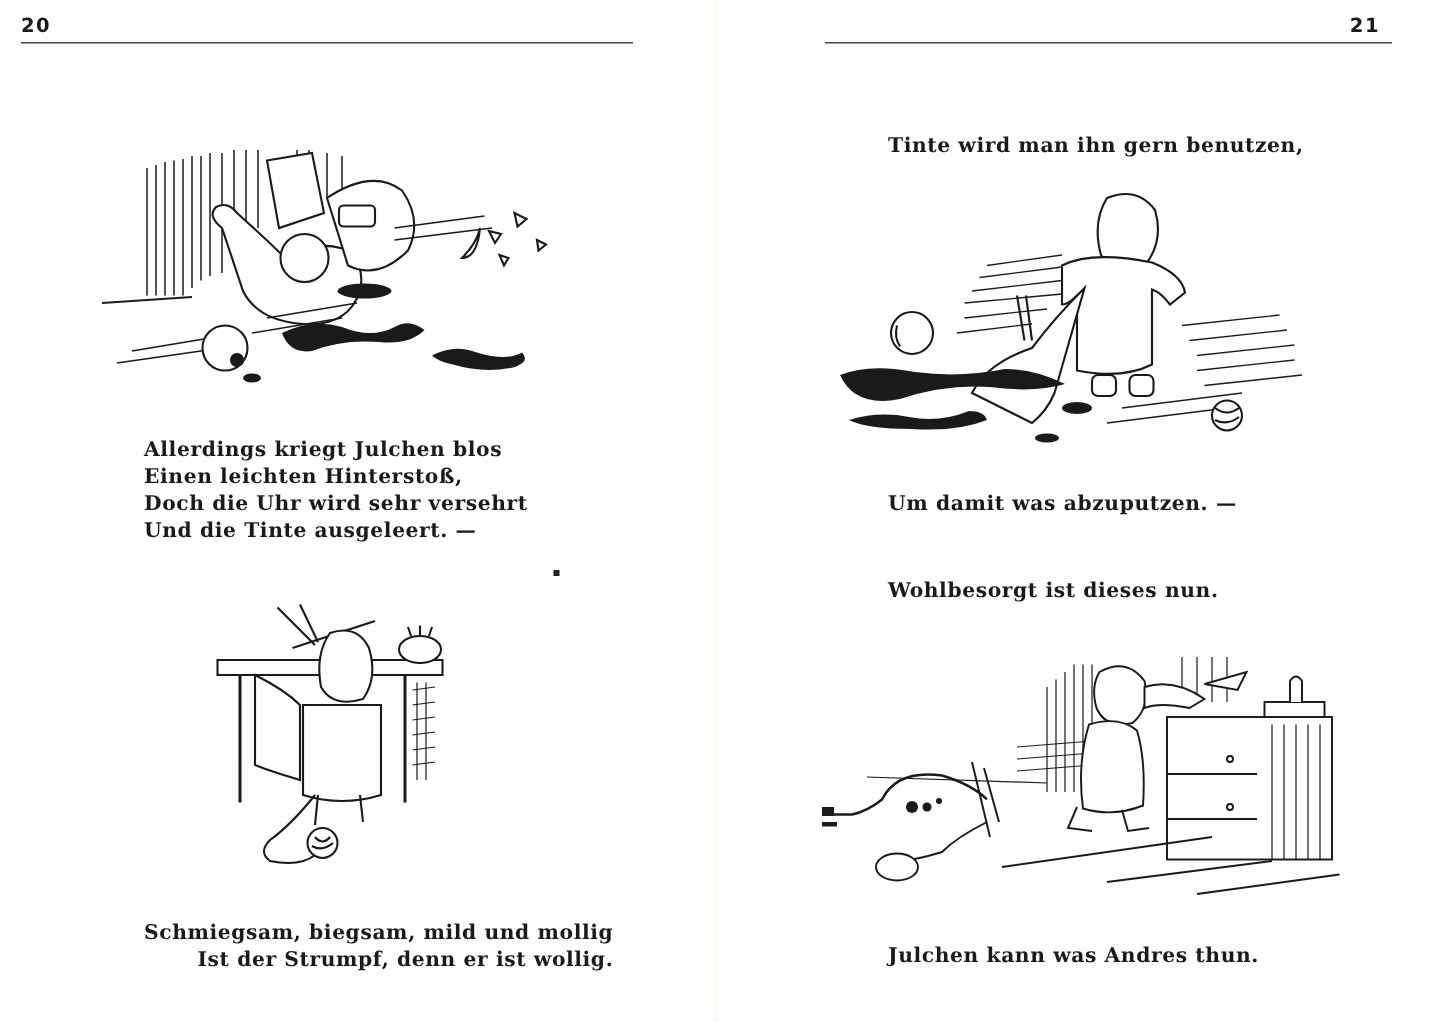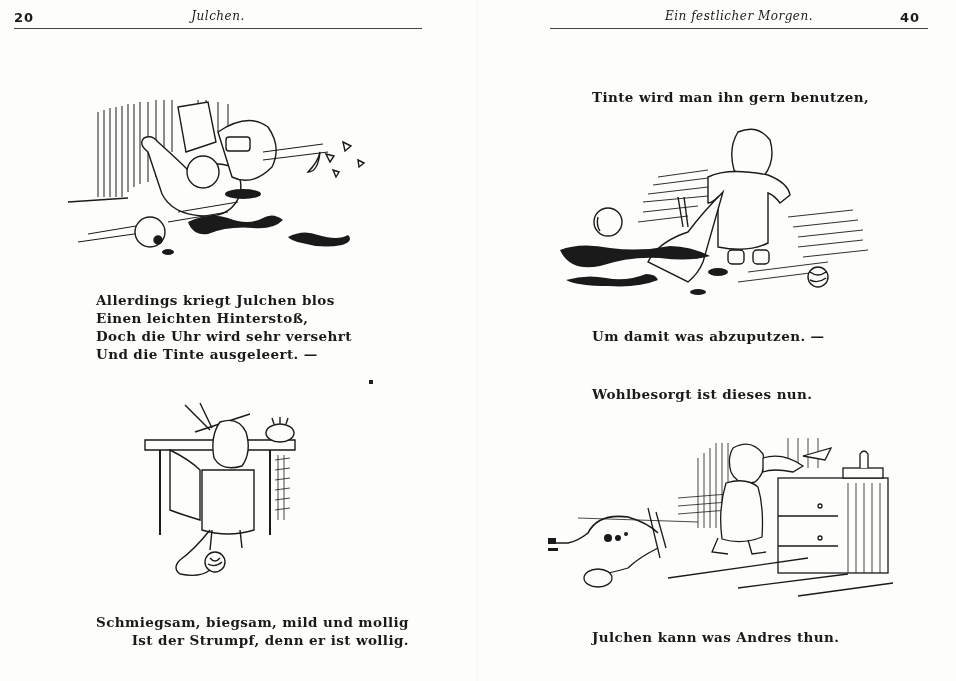--- a/index.html
+++ b/index.html
@@ -52,21 +52,20 @@
   }
 </style>
 </head>
 <body>
 
 <div class="spread">
 
   <div class="page page-left">
     <div class="running-head">
       <span class="page-num">20</span>
-      <span class="head-title">Julchen.</span>
     </div>
 
     <div class="illus" style="left:68px; top:92px; width:300px; height:165px;">
       <svg viewBox="0 0 300 165" fill="none" stroke="#1a1a1a" stroke-width="1.4">
 
         <g stroke-width="1">
           <line x1="30" y1="20" x2="30" y2="105"></line>
             <line x1="36" y1="18" x2="36" y2="105"></line>
           <line x1="42" y1="16" x2="42" y2="105"></line>
             <line x1="48" y1="15" x2="48" y2="105"></line>
@@ -165,22 +164,21 @@
     <div class="verse" style="left:96px; top:613px;text-align:right;">
       <div>Schmiegsam, biegsam, mild und mollig</div>
       <div>Ist der Strumpf, denn er ist wollig.</div>
     </div>
   </div>
 
   <div class="gutter"></div>
 
   <div class="page page-right">
     <div class="running-head">
-      <span class="head-title">Ein festlicher Morgen.</span>
-      <span class="page-num">40</span>
+      <span class="page-num">21</span>
     </div>
 
     <div class="verse" style="left:114px; top:88px;">
       <div>Tinte wird man ihn gern benutzen,</div>
     </div>
 
     <div class="illus" style="left:70px; top:122px; width:325px; height:175px;">
       <svg viewBox="0 0 325 175" fill="none" stroke="#1a1a1a" stroke-width="1.4">
         <g stroke-width="0.9">
           <line x1="110" y1="55" x2="160" y2="48"></line>

